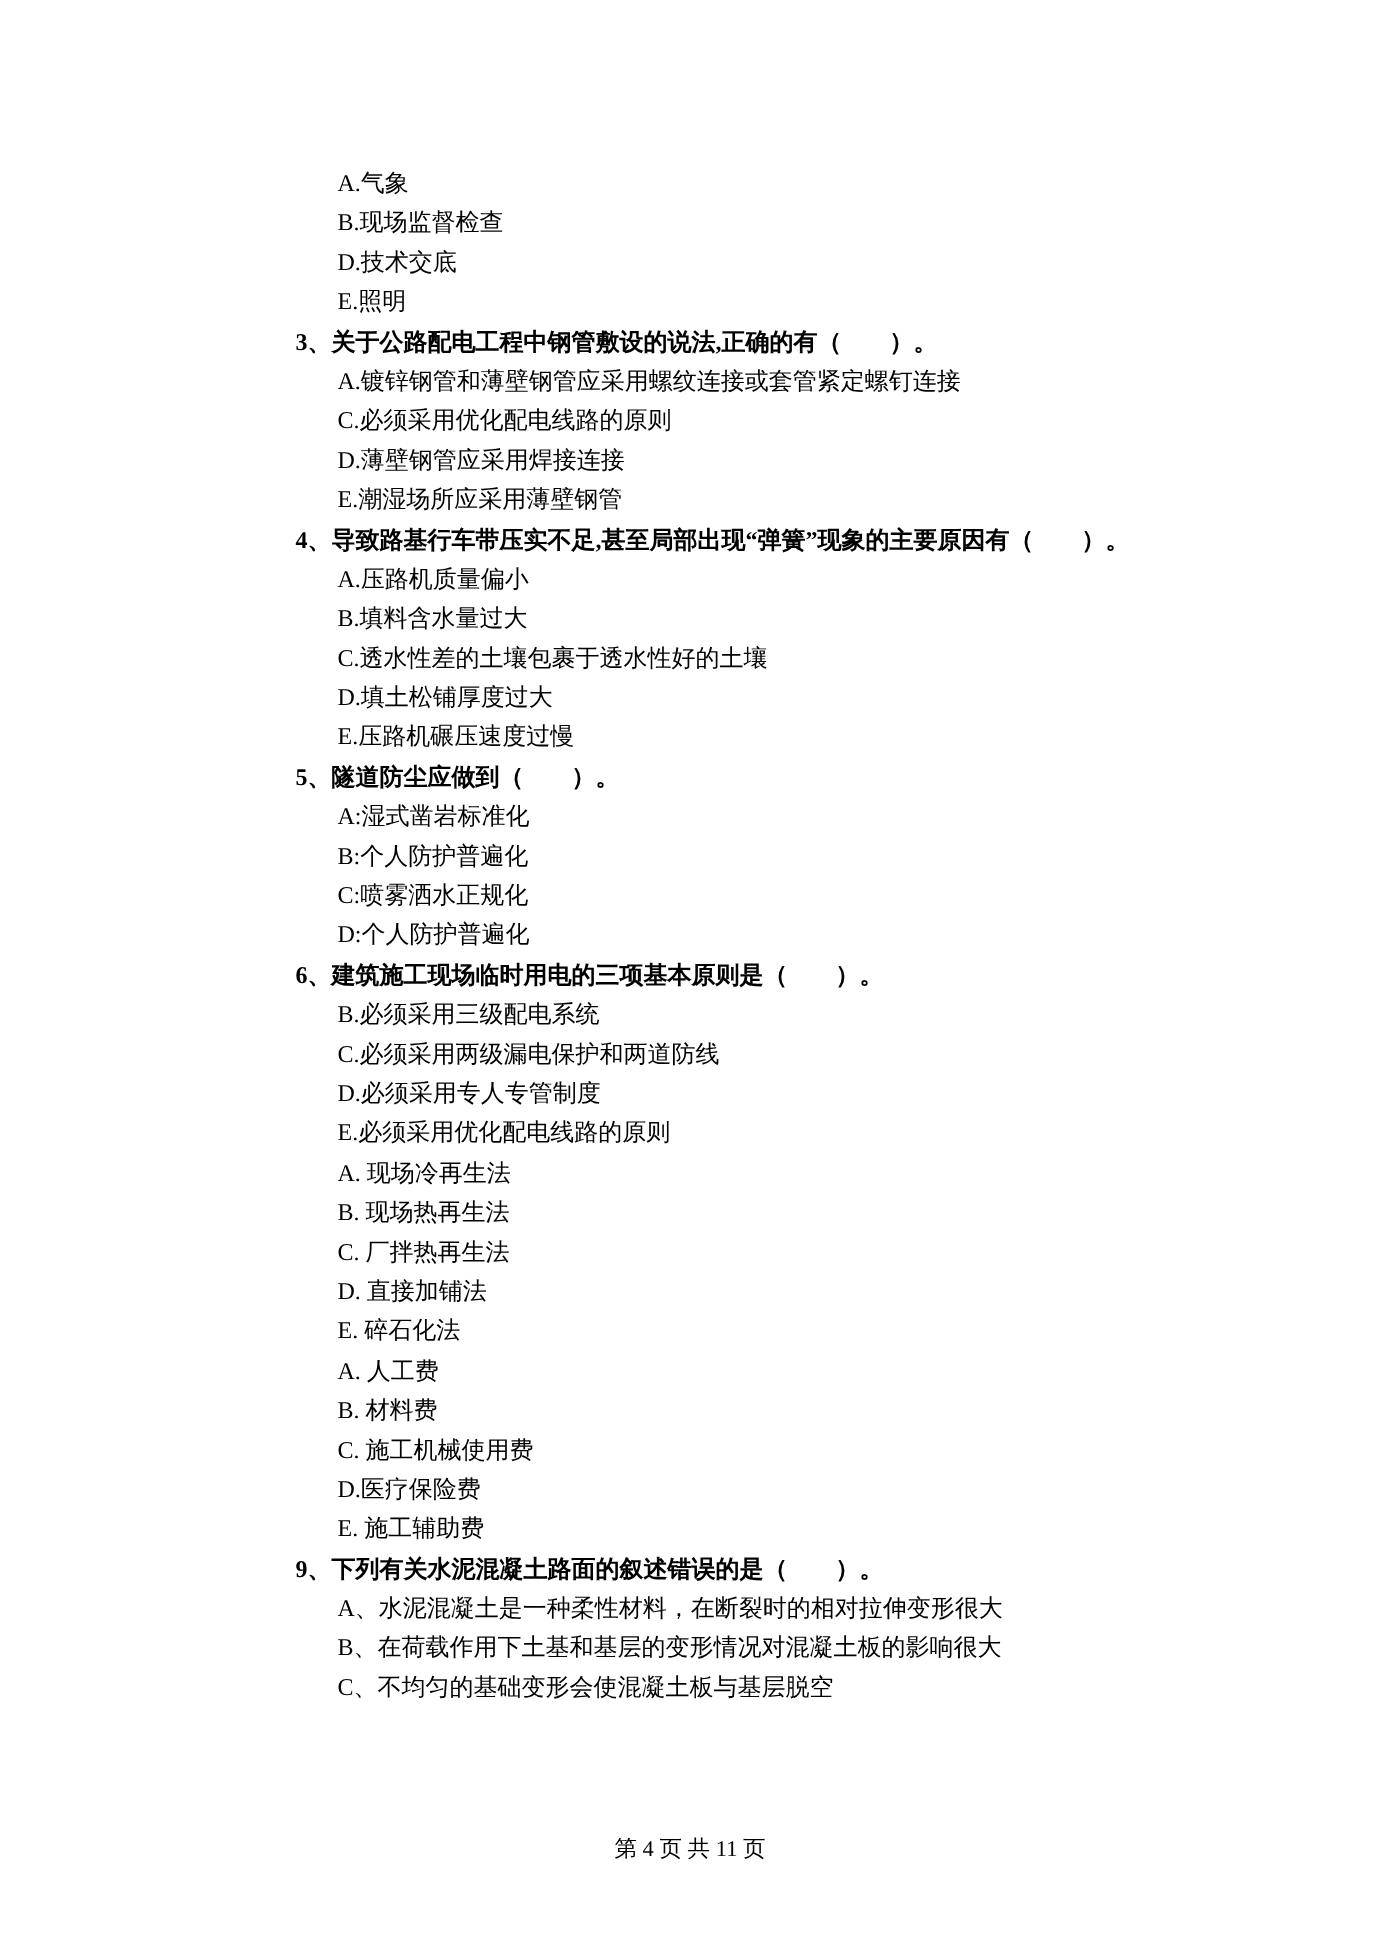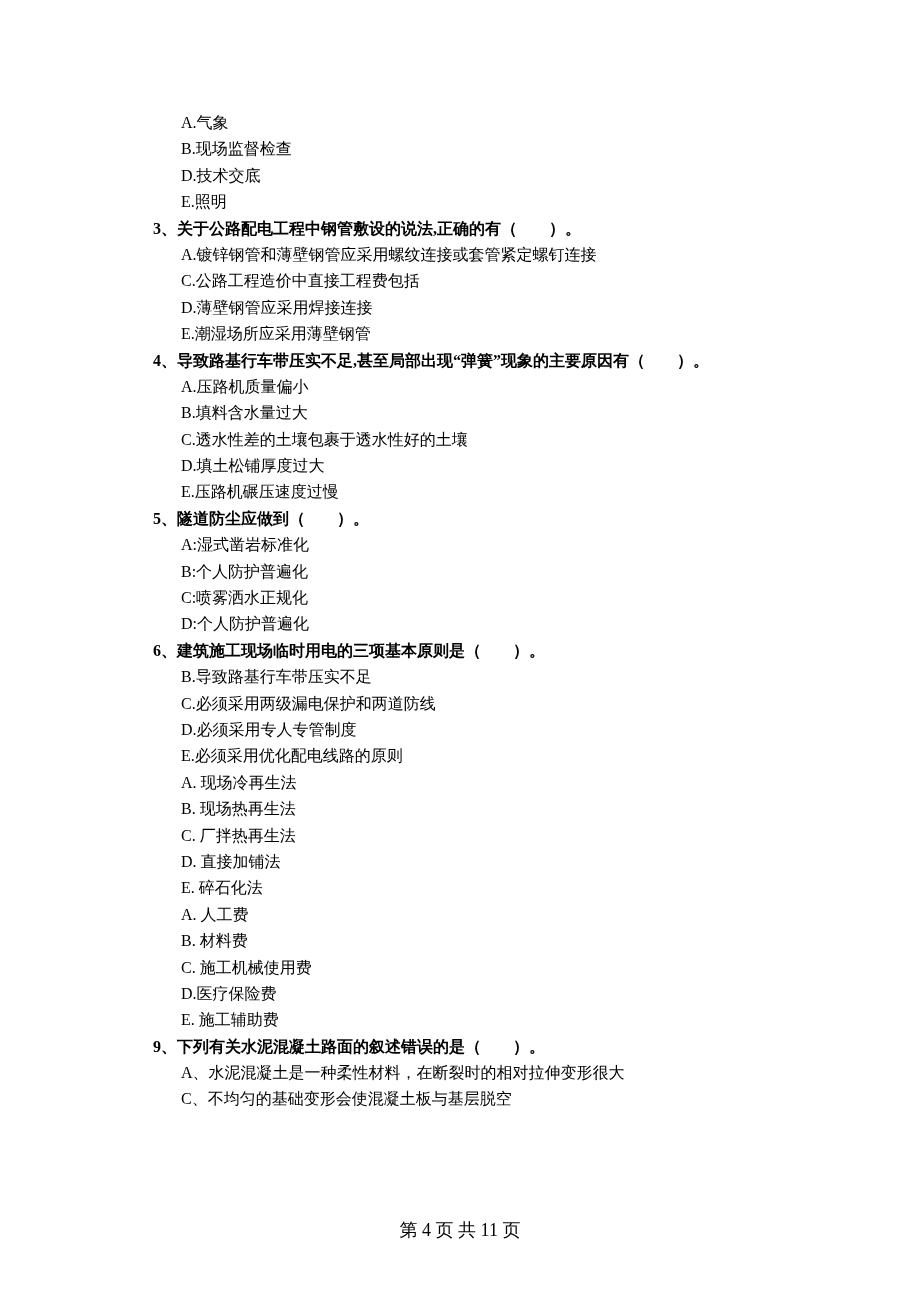--- a/index.html
+++ b/index.html
@@ -15,85 +15,87 @@
   .page {
     box-sizing: border-box;
     width: 920px;
     min-height: 1302px;
     padding: 110px 0 0 0;
     position: relative;
   }
   .content {
     padding-left: 153px;
     padding-right: 80px;
+    margin-left: 44px;
   }
   .opt {
     padding-left: 28px;
   }
   .qstem {
     padding-left: 0;
     font-weight: bold;
   }
   .pagenum {
     position: absolute;
     bottom: 56px;
     left: 0;
     width: 920px;
     text-align: center;
-    font-size: 18px;
+    font-size: 15px;
   }
 </style>
 </head>
 <body>
 
 <div class="page">
   <div class="content">
 
     <div class="opt">A.气象</div>
     <div class="opt">B.现场监督检查</div>
     <div class="opt">D.技术交底</div>
     <div class="opt">E.照明</div>
 
     <div class="qstem">3、关于公路配电工程中钢管敷设的说法,正确的有（　　）。</div>
     <div class="opt">A.镀锌钢管和薄壁钢管应采用螺纹连接或套管紧定螺钉连接</div>
-    <div class="opt">C.公路工程造价中直接工程费包括</div>
+    <div class="opt">C.必须采用优化配电线路的原则</div>
     <div class="opt">D.薄壁钢管应采用焊接连接</div>
     <div class="opt">E.潮湿场所应采用薄壁钢管</div>
 
     <div class="qstem">4、导致路基行车带压实不足,甚至局部出现“弹簧”现象的主要原因有（　　）。</div>
     <div class="opt">A.压路机质量偏小</div>
     <div class="opt">B.填料含水量过大</div>
     <div class="opt">C.透水性差的土壤包裹于透水性好的土壤</div>
     <div class="opt">D.填土松铺厚度过大</div>
     <div class="opt">E.压路机碾压速度过慢</div>
 
     <div class="qstem">5、隧道防尘应做到（　　）。</div>
     <div class="opt">A:湿式凿岩标准化</div>
     <div class="opt">B:个人防护普遍化</div>
     <div class="opt">C:喷雾洒水正规化</div>
     <div class="opt">D:个人防护普遍化</div>
 
     <div class="qstem">6、建筑施工现场临时用电的三项基本原则是（　　）。</div>
-    <div class="opt">B.导致路基行车带压实不足</div>
+    <div class="opt">B.必须采用三级配电系统</div>
     <div class="opt">C.必须采用两级漏电保护和两道防线</div>
     <div class="opt">D.必须采用专人专管制度</div>
     <div class="opt">E.必须采用优化配电线路的原则</div>
 
     <div class="opt">A. 现场冷再生法</div>
     <div class="opt">B. 现场热再生法</div>
     <div class="opt">C. 厂拌热再生法</div>
     <div class="opt">D. 直接加铺法</div>
     <div class="opt">E. 碎石化法</div>
 
     <div class="opt">A. 人工费</div>
     <div class="opt">B. 材料费</div>
     <div class="opt">C. 施工机械使用费</div>
     <div class="opt">D.医疗保险费</div>
     <div class="opt">E. 施工辅助费</div>
 
     <div class="qstem">9、下列有关水泥混凝土路面的叙述错误的是（　　）。</div>
     <div class="opt">A、水泥混凝土是一种柔性材料，在断裂时的相对拉伸变形很大</div>
+    <div class="opt">B、在荷载作用下土基和基层的变形情况对混凝土板的影响很大</div>
     <div class="opt">C、不均匀的基础变形会使混凝土板与基层脱空</div>
 
   </div>
 
   <div class="pagenum">第 4 页 共 11 页</div>
 </div>
 
 </body></html>

